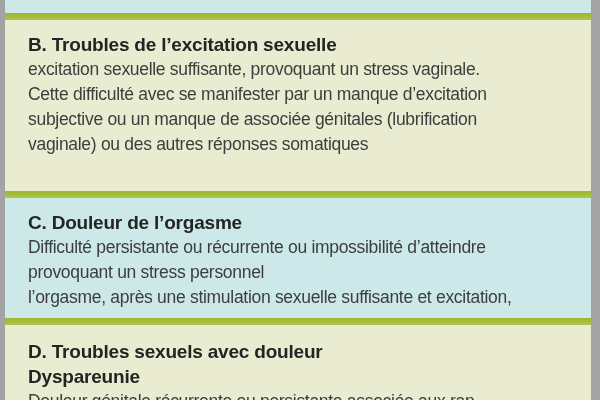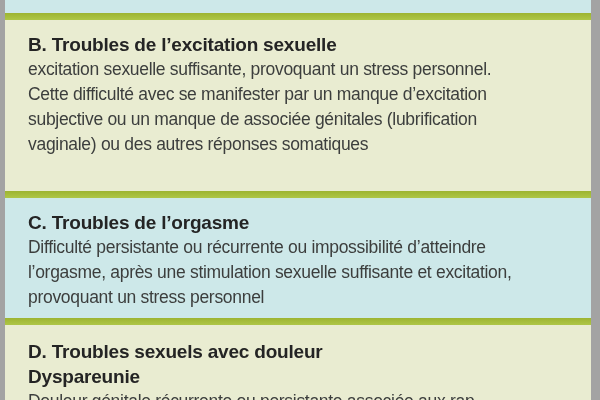--- a/index.html
+++ b/index.html
@@ -63,33 +63,33 @@
 
 <div class="viewport">
   <div class="table-box">
 
     <div class="strip-partial"></div>
 
     <div class="divider"></div>
 
     <section class="sec bg-beige sec-b">
       <h2 class="heading">B. Troubles de l’excitation sexuelle</h2>
-      <div class="line">excitation sexuelle suffisante, provoquant un stress personnel.</div>
+      <div class="line">excitation sexuelle suffisante, provoquant un stress vaginale.</div>
       <div class="line">Cette difficulté avec se manifester par un manque d’excitation</div>
       <div class="line">subjective ou un manque de associée génitales (lubrification</div>
       <div class="line">vaginale) ou des autres réponses somatiques</div>
     </section>
 
     <div class="divider"></div>
 
     <section class="sec bg-blue sec-c">
-      <h2 class="heading">C. Troubles de l’orgasme</h2>
+      <h2 class="heading">C. Douleur de l’orgasme</h2>
       <div class="line">Difficulté persistante ou récurrente ou impossibilité d’atteindre</div>
+      <div class="line">provoquant un stress personnel</div>
       <div class="line">l’orgasme, après une stimulation sexuelle suffisante et excitation,</div>
-      <div class="line">provoquant un stress personnel</div>
     </section>
 
     <div class="divider"></div>
 
     <section class="sec bg-beige sec-d">
       <h2 class="heading">D. Troubles sexuels avec douleur</h2>
       <h2 class="heading">Dyspareunie</h2>
       <div class="line">Douleur génitale récurrente ou persistante associée aux rap-</div>
     </section>
 

